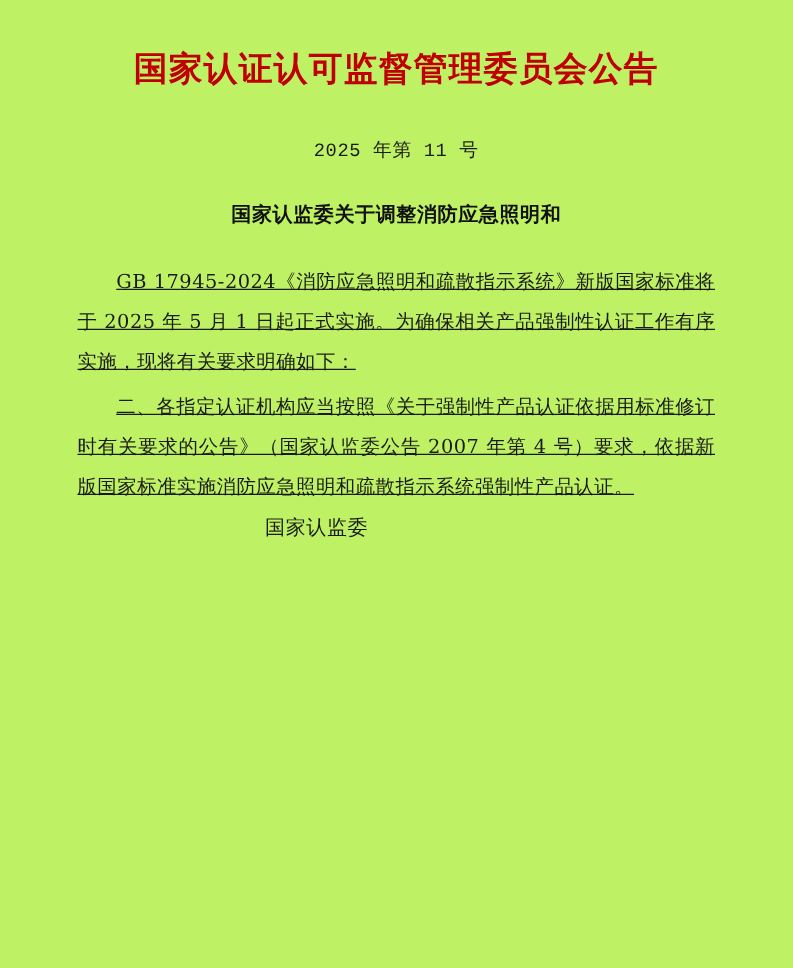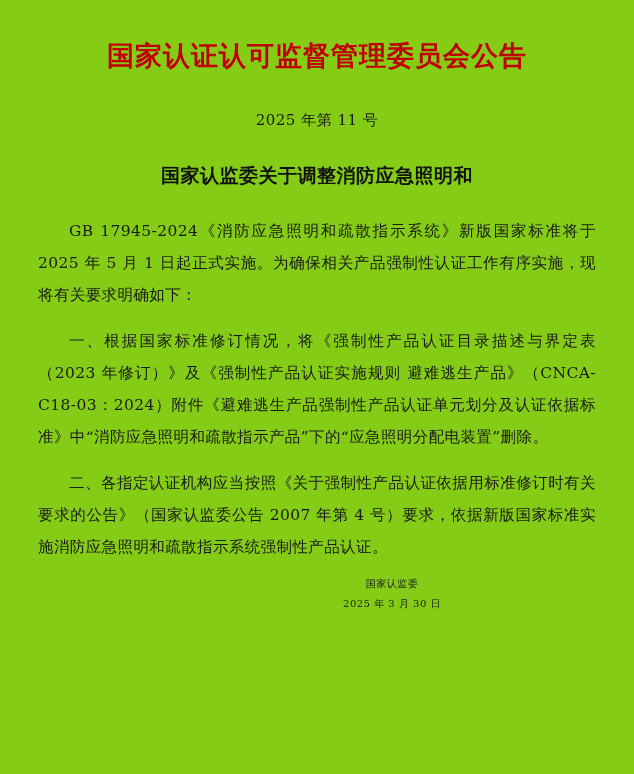--- a/index.html
+++ b/index.html
@@ -12,72 +12,74 @@
     height: 774px;
     overflow: hidden;
     font-family: "DejaVu Serif", "Liberation Serif", serif;
     color: #1a1a1a;
   }
   .page {
     position: relative;
     width: 634px;
     height: 774px;
     box-sizing: border-box;
-    padding: 0 38px;
-    background: #84cc16;
+    padding: 0 62px;
+    background: #bef264;
   }
   .doc-header {
     text-align: center;
     padding-top: 38px;
   }
   .doc-title {
     font-family: "DejaVu Serif", "Liberation Serif", serif;
     font-weight: bold;
     font-size: 27px;
     letter-spacing: 1px;
     color: #c00000;
     line-height: 1.3;
   }
   .doc-number {
     text-align: center;
     font-size: 15px;
     color: #1a1a1a;
     margin-top: 38px;
     letter-spacing: 0.5px;
+    font-family: Liberation Mono, monospace;
   }
   .subject {
     text-align: center;
     font-weight: bold;
-    font-size: 19px;
+    font-size: 16px;
     line-height: 2.0;
     margin-top: 26px;
     letter-spacing: 0.5px;
     color: #111;
   }
   .subject .line {
     display: block;
   }
   .body-text {
     margin-top: 22px;
     font-size: 15.5px;
     line-height: 2.05;
     text-align: justify;
     text-justify: inter-ideograph;
     letter-spacing: 0.4px;
     color: #1a1a1a;
   }
   .body-text p {
-    margin: 15px 0 0 0;
+    margin: 5px 0 0 0;
     text-indent: 2em;
+    text-decoration: underline;
   }
   .signature {
-    margin-top: 10px;
-    font-size: 10px;
+    margin-top: 0;
+    font-size: 16px;
     line-height: 2.05;
-    text-align: center;
+    text-align: left;
     letter-spacing: 0.5px;
   }
   .signature .sig-line {
     display: block;
     padding-left: 150px;
   }
 </style>
 </head>
 <body>
 
@@ -88,22 +90,20 @@
   </div>
 
   <div class="doc-number">2025 年第 11 号</div>
 
   <div class="subject">
     <span class="line">国家认监委关于调整消防应急照明和</span>
   </div>
 
   <div class="body-text">
     <p>GB 17945-2024《消防应急照明和疏散指示系统》新版国家标准将于 2025 年 5 月 1 日起正式实施。为确保相关产品强制性认证工作有序实施，现将有关要求明确如下：</p>
-    <p>一、根据国家标准修订情况，将《强制性产品认证目录描述与界定表（2023 年修订）》及《强制性产品认证实施规则 避难逃生产品》（CNCA-C18-03：2024）附件《避难逃生产品强制性产品认证单元划分及认证依据标准》中“消防应急照明和疏散指示产品”下的“应急照明分配电装置”删除。</p>
     <p>二、各指定认证机构应当按照《关于强制性产品认证依据用标准修订时有关要求的公告》（国家认监委公告 2007 年第 4 号）要求，依据新版国家标准实施消防应急照明和疏散指示系统强制性产品认证。</p>
   </div>
 
   <div class="signature">
     <span class="sig-line">国家认监委</span>
-    <span class="sig-line">2025 年 3 月 30 日</span>
   </div>
 
 </div>
 
 </body></html>

